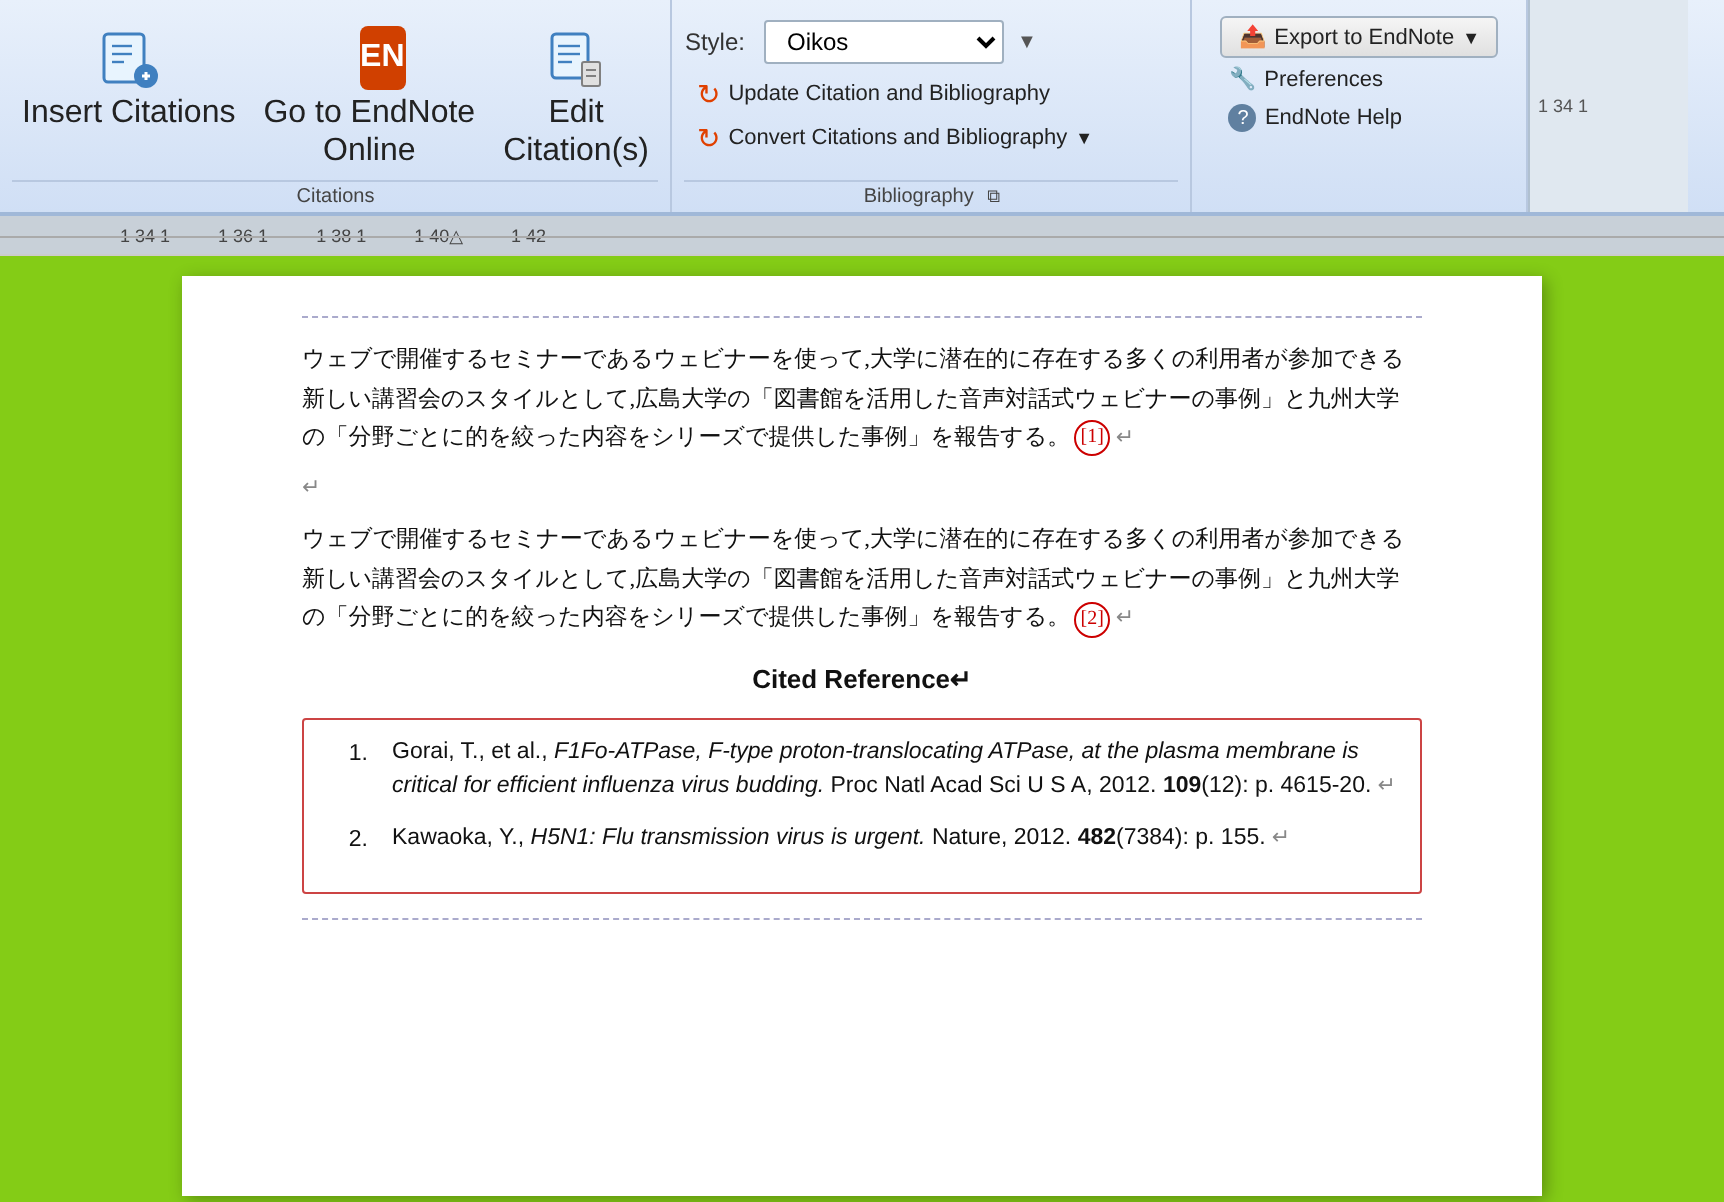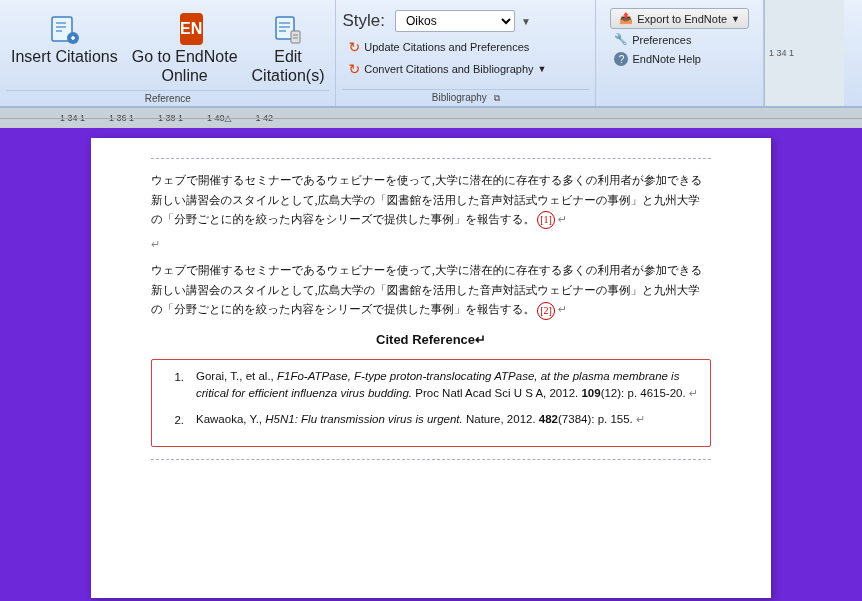--- a/index.html
+++ b/index.html
@@ -60,21 +60,21 @@
       display: flex;
       align-items: center;
       justify-content: center;
       font-size: 22px;
     }
     .ribbon-btn-label {
       font-size: 16px;
       line-height: 1.2;
       text-align: center;
     }
-    .style-label { font-size: 17px; color: #333; margin-right: 4px; }
+    .style-label { font-size: 12px; color: #333; margin-right: 4px; }
     .style-select {
       background: white;
       border: 1px solid #a0b0c0;
       padding: 2px 6px;
       font-size: 12px;
       width: 120px;
       cursor: pointer;
       border-radius: 2px;
     }
     .export-btn {
@@ -123,21 +123,21 @@
       height: 20px;
       border-bottom: 1px solid #ccc;
       display: flex;
       align-items: center;
       position: relative;
       overflow: hidden;
     }
 
     
     .doc-area {
-      background: #6d28d9;
+      background: #84cc16;
       height: calc(601px - 108px - 20px);
       overflow-y: auto;
       display: flex;
       justify-content: center;
       padding: 10px 0;
     }
     .doc-page {
       background: white;
       width: 680px;
       min-height: 460px;
@@ -260,34 +260,34 @@
               <line x1="7" y1="14" x2="18" y2="14" stroke="#4080c0" stroke-width="1.2"></line>
               <line x1="7" y1="18" x2="14" y2="18" stroke="#4080c0" stroke-width="1.2"></line>
               <rect x="19" y="18" width="9" height="12" rx="1" fill="#e0e0e0" stroke="#808080" stroke-width="1"></rect>
               <line x1="21" y1="22" x2="26" y2="22" stroke="#808080" stroke-width="1"></line>
               <line x1="21" y1="25" x2="26" y2="25" stroke="#808080" stroke-width="1"></line>
             </svg>
           </div>
           <span class="ribbon-btn-label">Edit<br>Citation(s)</span>
         </button>
       </div>
-      <div class="ribbon-group-label">Reference</div>
+      <div class="ribbon-group-label">Citations</div>
     </div>
 
     <div class="ribbon-group" style="flex:1; max-width:260px;">
       <div style="display:flex; align-items:center; gap:6px; padding-top:6px; margin-bottom:4px;">
         <span class="style-label">Style:</span>
         <select class="style-select">
           <option>Oikos</option>
         </select>
         <span style="font-size:10px;color:#555;">▼</span>
       </div>
       <button class="bib-btn">
         <span style="color:#e04000;font-size:14px;">↻</span>
-        <span>Update Citations and Preferences</span>
+        <span>Update Citation and Bibliography</span>
       </button>
       <button class="bib-btn">
         <span style="color:#e04000;font-size:14px;">↻</span>
         <span>Convert Citations and Bibliography</span>
         <span style="font-size:9px;">▼</span>
       </button>
       <div class="ribbon-group-label">
         <span>Bibliography</span>
         <span style="margin-left:4px; font-size:9px;">⧉</span>
       </div>

